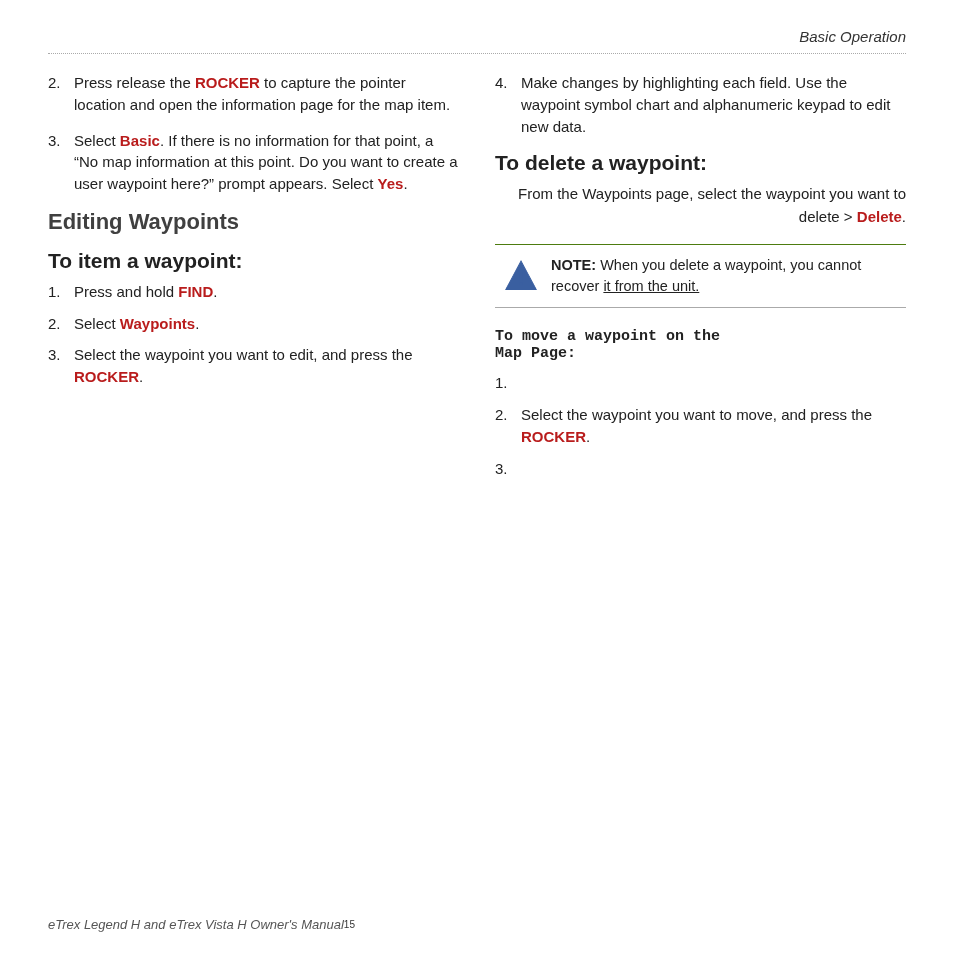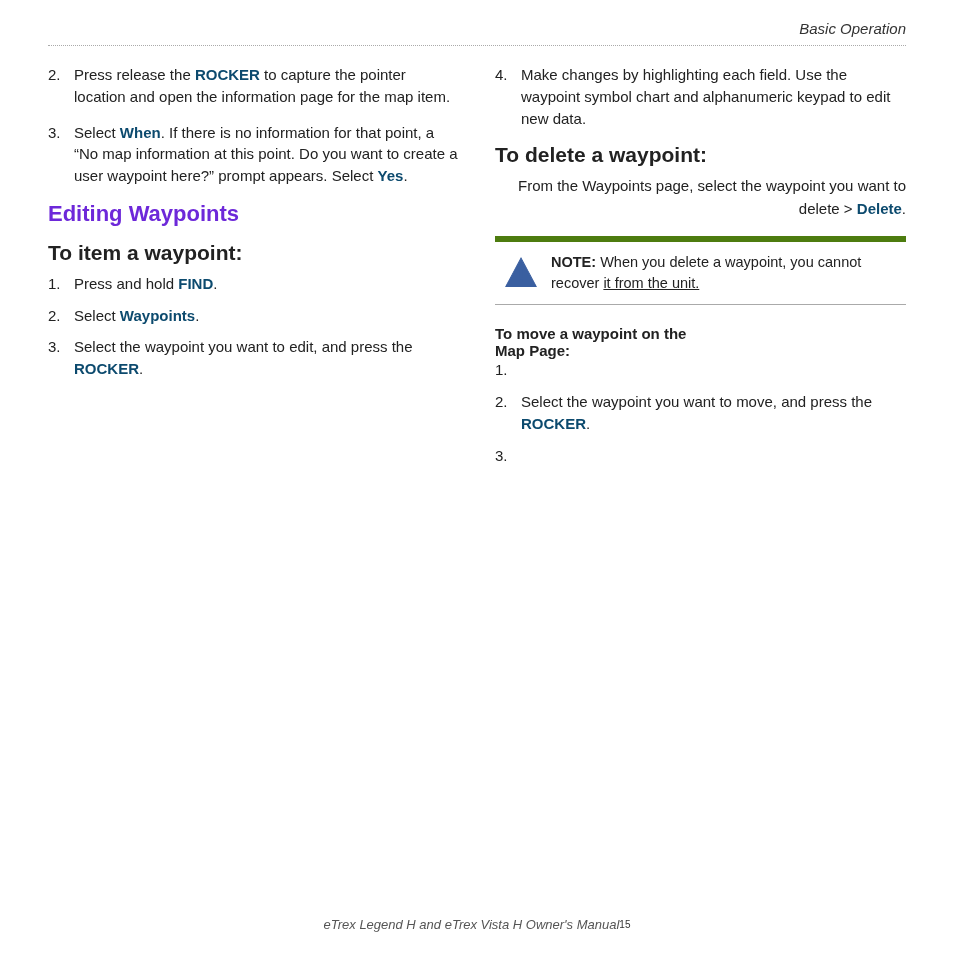--- a/index.html
+++ b/index.html
@@ -10,21 +10,21 @@
       font-family: 'Arial', sans-serif;
       font-size: 15px;
       color: #222222;
       overflow: hidden;
       position: relative;
     }
 
     .page-container {
       width: 954px;
       height: 954px;
-      padding: 20px 48px 30px 48px;
+      padding: 28px 48px 30px 48px;
       position: relative;
     }
 
     
     .top-header {
       display: flex;
       justify-content: flex-end;
       align-items: flex-start;
       border-bottom: 1px dotted #aaaaaa;
       padding-bottom: 8px;
@@ -64,29 +64,29 @@
       margin-bottom: 14px;
       line-height: 1.45;
     }
 
     .num {
       min-width: 18px;
       font-size: 15px;
     }
 
     .bold-blue {
-      color: #0c4a6e;
+      color: #b91c1c;
       font-weight: bold;
     }
 
     
     .section-heading {
       font-size: 22px;
       font-weight: bold;
-      color: #6d28d9;
+      color: #404040;
       margin-top: 12px;
       margin-bottom: 10px;
     }
 
     .section-desc {
       font-size: 15px;
       line-height: 1.5;
       margin-bottom: 18px;
     }
 
@@ -121,21 +121,21 @@
 
     .right-numbered li {
       display: flex;
       gap: 8px;
       margin-bottom: 14px;
       line-height: 1.45;
     }
 
     
     .note-box {
-      border-top: 6px solid #4d7c0f;
+      border-top: 1px solid #4d7c0f;
       border-bottom: 1px solid #aaaaaa;
       padding: 10px 10px 10px 8px;
       display: flex;
       gap: 12px;
       align-items: flex-start;
       margin: 16px 0 20px 0;
     }
 
     .warning-icon {
       width: 36px;
@@ -157,37 +157,39 @@
       text-decoration: underline;
     }
 
     
     .page-footer {
       position: absolute;
       bottom: 22px;
       left: 48px;
       right: 48px;
       display: flex;
-      justify-content: center;
+      justify-content: flex-start;
       align-items: center;
       font-size: 13px;
       color: #555555;
       font-style: italic;
     }
 
     .page-number {
       font-style: normal;
       font-size: 10px;
       color: #333333;
     }
 
     .move-section-heading {
       font-weight: bold;
       font-size: 15px;
+      margin-bottom: 10px;
       margin-top: 0;
+      font-family: Liberation Mono, monospace;
     }
   </style>
 </head>
 <body>
 
 <div class="page-container">
 
   <div class="top-header">
     <span class="section-title">Basic Operation</span>
   </div>
@@ -199,21 +201,21 @@
       <ul class="numbered-list">
         <li>
           <span class="num">2.</span>
           <span>
             Press release the <strong class="bold-blue">ROCKER</strong> to capture the pointer location and open the information page for the map item.
           </span>
         </li>
         <li>
           <span class="num">3.</span>
           <span>
-            Select <strong class="bold-blue">When</strong>. If there is no information for that point, a “No map information at this point. Do you want to create a user waypoint here?” prompt appears. Select <strong class="bold-blue">Yes</strong>.
+            Select <strong class="bold-blue">Basic</strong>. If there is no information for that point, a “No map information at this point. Do you want to create a user waypoint here?” prompt appears. Select <strong class="bold-blue">Yes</strong>.
           </span>
         </li>
       </ul>
 
       <div class="section-heading">Editing Waypoints</div>
 
       <div class="sub-heading">To item a waypoint:</div>
 
       <ul class="sub-list">
         <li>

